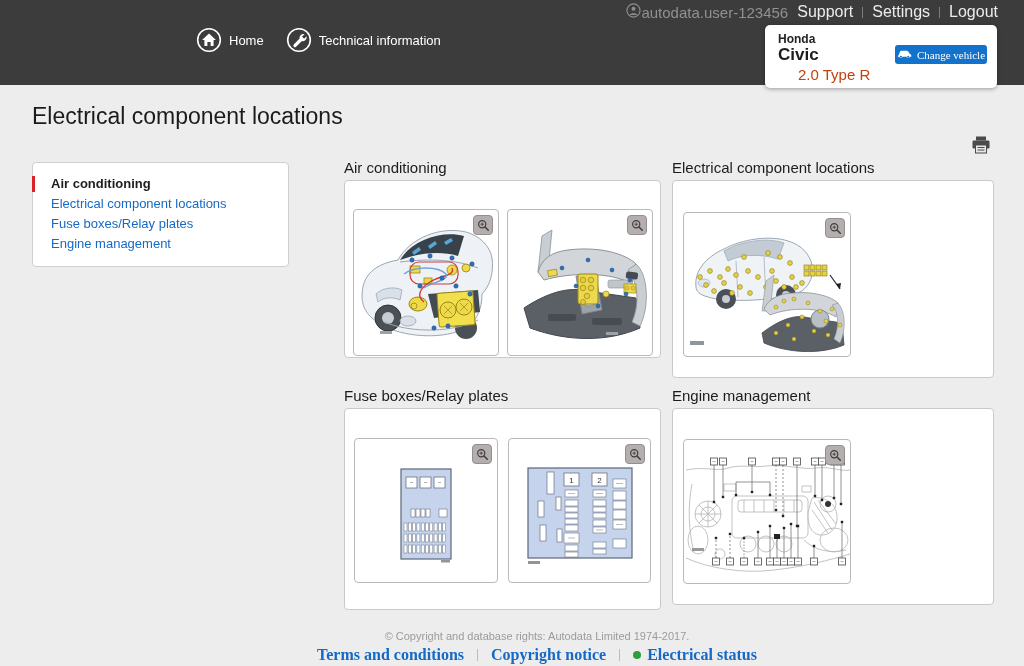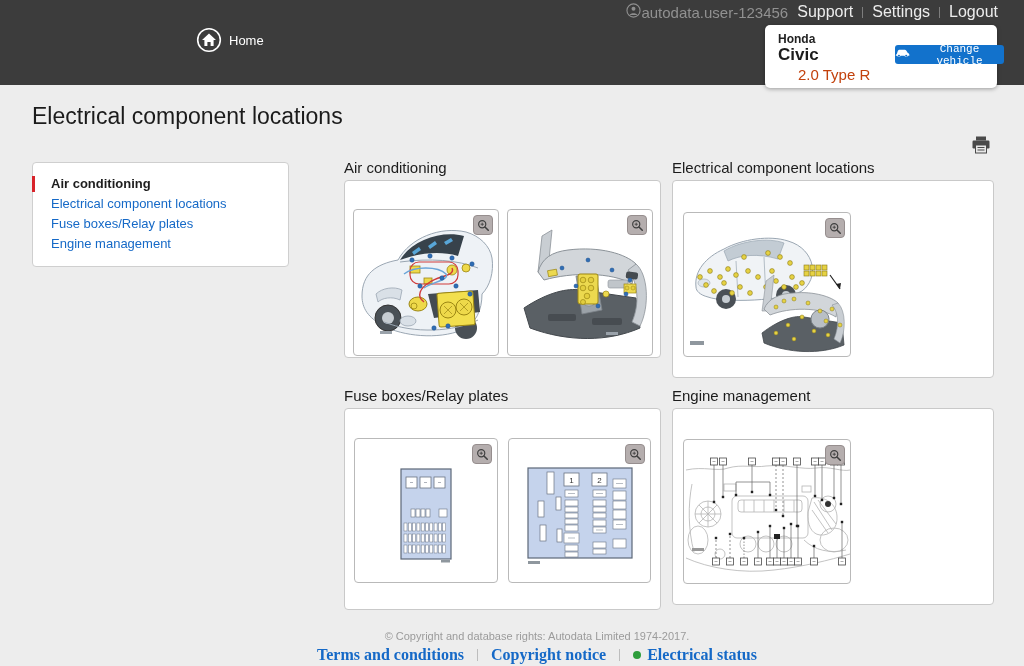--- a/index.html
+++ b/index.html
@@ -17,23 +17,23 @@
   .nav { position:absolute; left:196px; top:27px; display:flex; align-items:center; gap:22px; }
   .nav-item { display:flex; align-items:center; gap:7px; color:#fff; font-size:13px; cursor:pointer; }
   .nav-item svg { display:block; }
 
   
   .vehicle-card { position:absolute; left:765px; top:25px; width:232px; height:63px;
     background:#fff; border-radius:5px; box-shadow:0 1px 4px rgba(0,0,0,.35); z-index:5; }
   .veh-make { position:absolute; left:13px; top:7px; font-size:12px; font-weight:bold; color:#222; }
   .veh-model { position:absolute; left:13px; top:20px; font-size:17px; font-weight:bold; color:#1c1c1c; }
   .veh-variant { position:absolute; left:13px; top:41px; font-size:15px; color:#c2410c;margin-left:20px; }
-  .change-vehicle-btn { position:absolute; left:130px; top:20px; width:109px; height:19px;
+  .change-vehicle-btn { position:absolute; left:130px; top:20px; width:92px; height:19px;
     background:#1272cc; border:none; border-radius:3px; color:#fff; font-size:11px;
-    font-family:Liberation Mono, monospace; display:flex; align-items:center; justify-content:center; gap:5px; cursor:pointer; }
+    font-family:Liberation Serif, serif; display:flex; align-items:center; justify-content:center; gap:5px; cursor:pointer; }
 
   
   .page-title { position:absolute; left:32px; top:103px; font-size:23px; font-weight:400; color:#1b1b1b; }
   .print-btn { position:absolute; left:970px; top:136px; width:22px; height:20px; background:none; border:none; cursor:pointer; }
 
   
   .side-card { position:absolute; left:32px; top:162px; width:257px; height:105px;
     background:#fff; border:1px solid #cfcfcf; border-radius:4px; padding-top:11px; }
   .side-item { position:relative; height:20px; line-height:20px; padding-left:18px;
     font-size:13px; color:#1569c7; cursor:pointer; white-space:nowrap; }
@@ -97,20 +97,29 @@
 
     <div class="nav">
       <div class="nav-item">
         <span>
           <svg width="26" height="26" viewBox="0 0 26 26">
             <circle cx="13" cy="13" r="11.3" fill="none" stroke="#fff" stroke-width="1.6"></circle>
             <path d="M13,6.6 L20,13 H17.6 V19 H14.6 V15 H11.4 V19 H8.4 V13 H6 Z" fill="#fff"></path>
           </svg>
         </span>
         <span>Home</span>
+      </div>
+      <div class="nav-item">
+        <span>
+          <svg width="26" height="26" viewBox="0 0 26 26">
+            <circle cx="13" cy="13" r="11.3" fill="none" stroke="#fff" stroke-width="1.6"></circle>
+            <path d="M18.6,7.4 a3.6,3.6 0 0 0 -5,4.2 l-5.8,5.8 a1.6,1.6 0 0 0 2.3,2.3 l5.8,-5.8 a3.6,3.6 0 0 0 4.6,-4.6 l-2.4,2.4 -2.1,-2.1 z" fill="#fff"></path>
+          </svg>
+        </span>
+        <span>Technical information</span>
       </div>
     </div>
   </div>
 
   <div class="vehicle-card">
     <div class="veh-make">Honda</div>
     <div class="veh-model">Civic</div>
     <div class="veh-variant">2.0 Type R</div>
     <button class="change-vehicle-btn">
       <span>

